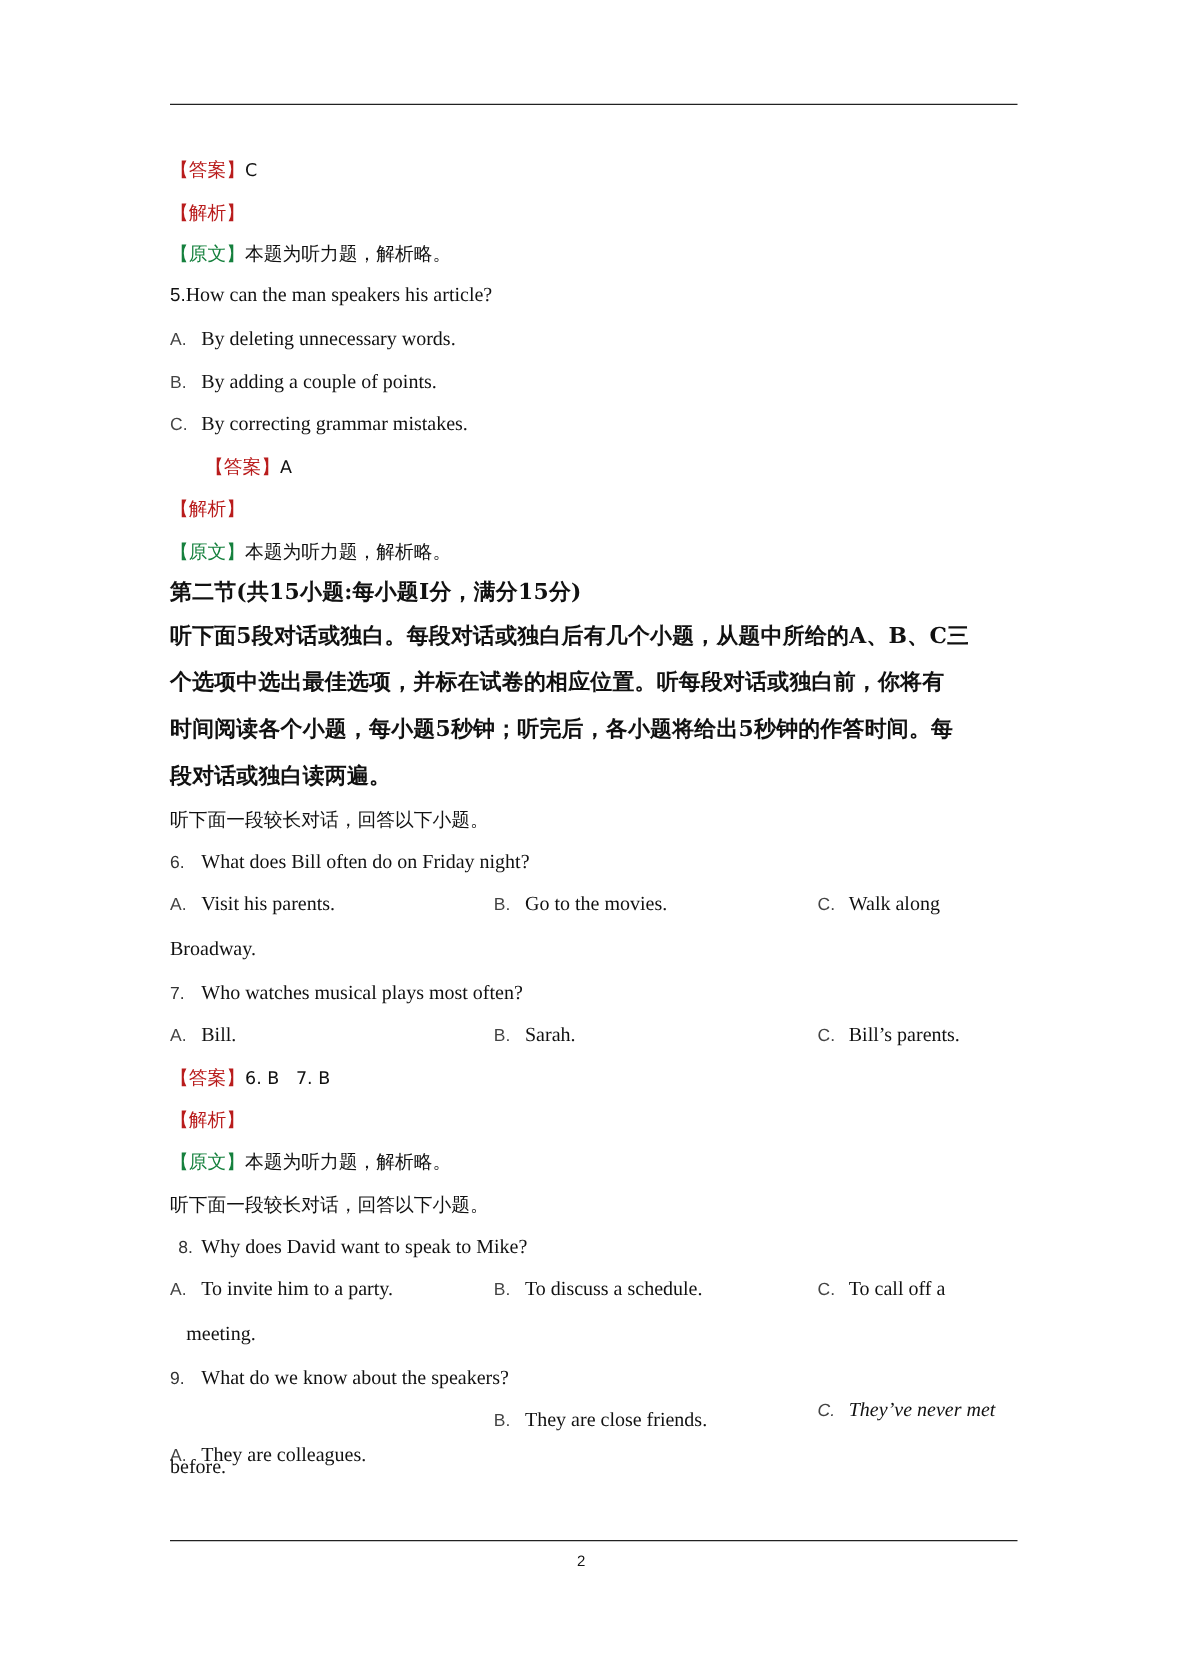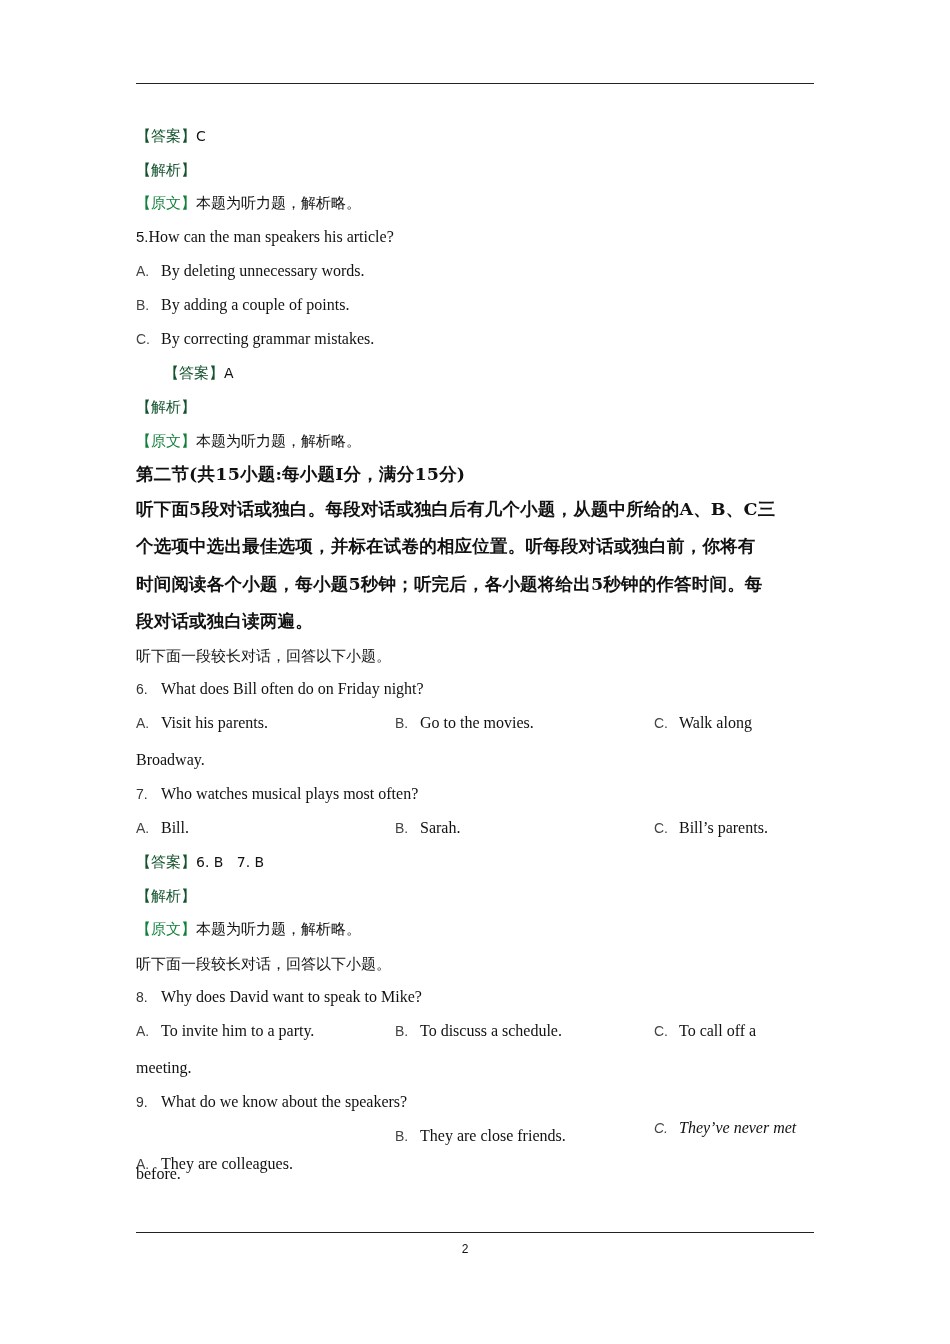--- a/index.html
+++ b/index.html
@@ -1,20 +1,20 @@
 <!DOCTYPE html>
 <html><head>
 <meta charset="utf-8">
 <style>
   html, body { margin: 0; padding: 0; background: #ffffff; }
   body { width: 950px; height: 1344px; position: relative; overflow: hidden;
          font-family: "Liberation Serif", "DejaVu Serif", serif; color: #111; }
   .rule { position: absolute; left: 136px; width: 678px; height: 0; border-top: 1.5px solid #222; }
   .line { position: absolute; left: 136px; white-space: nowrap; font-size: 16px; line-height: 20px; }
-  .tag { color: #14532d; font-family: "DejaVu Serif", serif; font-size: 15px; }
+  .tag { color: #b91c1c; font-family: "DejaVu Serif", serif; font-size: 15px; }
   .tag-black { color: #15803d; font-family: "DejaVu Serif", serif; font-size: 15px; }
   .ans-val { font-family: "DejaVu Sans", sans-serif; font-size: 14px; color: #111; }
   .cn { font-family: "DejaVu Serif", serif; font-size: 15px; }
   .cn-bold { font-family: "DejaVu Serif", serif; font-size: 17.5px; font-weight: bold; letter-spacing: 0.2px; }
   .num { font-family: "Liberation Sans", sans-serif; font-size: 14px; color: #333; display: inline-block; width: 25px; }
   .opt-letter { font-family: "Liberation Sans", sans-serif; font-size: 14px; color: #444; display: inline-block; width: 25px; }
   .opt { position: absolute; white-space: nowrap; font-size: 16px; line-height: 20px; }
   .page-num { position: absolute; left: 0; width: 930px; text-align: center; top: 1242px;
               font-family: "Liberation Sans", sans-serif; font-size: 12px; color: #111; }
 </style>
@@ -95,33 +95,33 @@
 </div>
 <div class="line" style="top:886px;">
   <span class="tag">【解析】</span>
 </div>
 <div class="line" style="top:919px;">
   <span class="tag-black">【原文】</span><span class="cn">本题为听力题，解析略。</span>
 </div>
 
 <div class="line cn" style="top:954px;">听下面一段较长对话，回答以下小题。</div>
 
-<div class="line" style="top:987px;">
+<div class="line" style="top:987px;text-align:center;">
   <span class="num">8.</span><span>Why does David want to speak to Mike?</span>
 </div>
 <div class="opt" style="top:1021px;left:136px;">
   <span class="opt-letter">A.</span><span>To invite him to a party.</span>
 </div>
 <div class="opt" style="top:1021px;left:395px;">
   <span class="opt-letter">B.</span><span>To discuss a schedule.</span>
 </div>
 <div class="opt" style="top:1021px;left:654px;">
   <span class="opt-letter">C.</span><span>To call off a</span>
 </div>
-<div class="line" style="top:1058px;">meeting.</div>
+<div class="line" style="top:1058px;margin-left:13px;">meeting.</div>
 
 <div class="line" style="top:1092px;">
   <span class="num">9.</span><span>What do we know about the speakers?</span>
 </div>
 <div class="opt" style="top:1126px;left:136px;margin-top:28px;">
   <span class="opt-letter">A.</span><span>They are colleagues.</span>
 </div>
 <div class="opt" style="top:1126px;left:395px;">
   <span class="opt-letter">B.</span><span>They are close friends.</span>
 </div>

